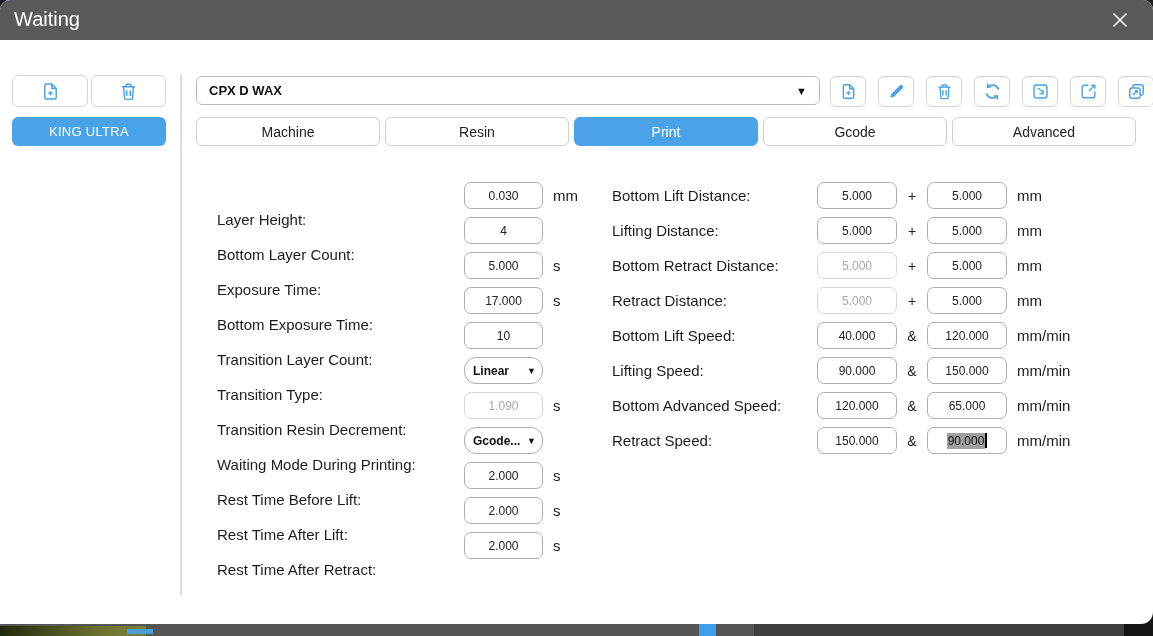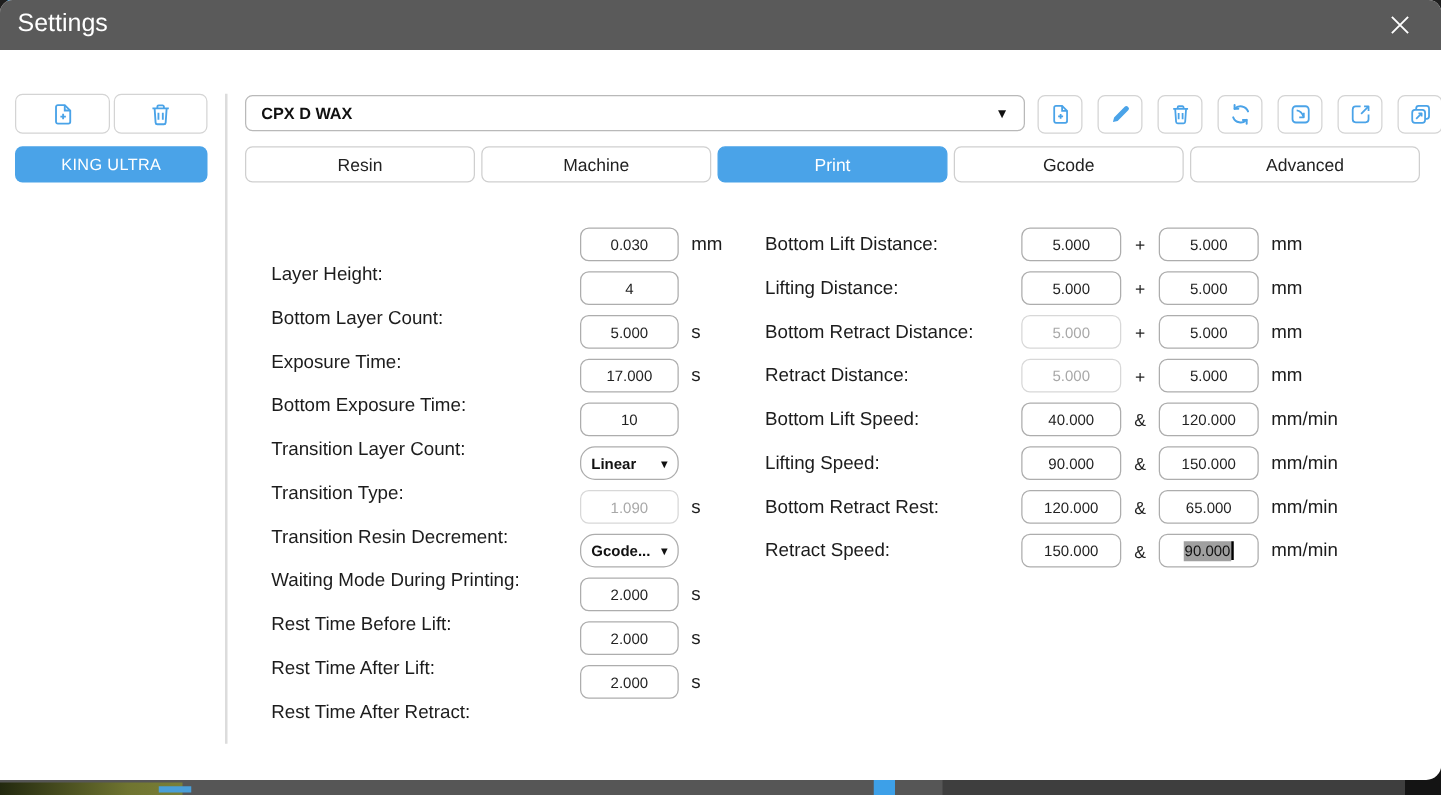--- a/index.html
+++ b/index.html
@@ -82,21 +82,21 @@
   <div class="bd taskbar"></div>
   <div class="bd taskbar-dark"></div>
   <div class="bd taskbar-corner"></div>
   <div class="bd wallpaper"></div>
   <div class="bd task-blue"></div>
   <div class="bd task-blue2"></div>
 
   <div class="dialog">
 
     <div class="titlebar">
-      <div class="title">Settings</div>
+      <div class="title">Waiting</div>
       <div class="close-btn">
         <span>
           <svg width="26" height="26" viewBox="0 0 24 24" fill="none" stroke="#fff" stroke-width="1.4">
             <path d="M6 6 L18 18 M18 6 L6 18"></path>
           </svg>
         </span>
       </div>
     </div>
 
     <div class="side-btn" style="left:12px;top:75px;">
@@ -190,24 +190,24 @@
             <rect x="3.5" y="7.5" width="13" height="13" rx="2.8"></rect>
             <path d="M7.5 16.5 L13 11"></path>
             <path d="M9.8 11 H13 v3.2"></path>
           </svg>
         </span>
       </div>
     </div>
 
     <div class="tabs">
       <div class="tab">
+          <span>Machine</span>
+        </div>
+      <div class="tab">
           <span>Resin</span>
-        </div>
-      <div class="tab">
-          <span>Machine</span>
         </div>
       <div class="tab active">
           <span>Print</span>
         </div>
       <div class="tab">
           <span>Gcode</span>
         </div>
       <div class="tab">
           <span>Advanced</span>
         </div>
@@ -314,21 +314,21 @@
         <span class="unit">mm/min</span>
       </div>
       <div class="frow">
         <span class="flabel">Lifting Speed:</span>
         <input class="inp" value="90.000" style="">
         <span class="sep">&amp;</span>
         <input class="inp" value="150.000" style="">
         <span class="unit">mm/min</span>
       </div>
       <div class="frow">
-        <span class="flabel">Bottom Retract Rest:</span>
+        <span class="flabel">Bottom Advanced Speed:</span>
         <input class="inp" value="120.000" style="">
         <span class="sep">&amp;</span>
         <input class="inp" value="65.000" style="">
         <span class="unit">mm/min</span>
       </div>
       <div class="frow">
         <span class="flabel">Retract Speed:</span>
         <input class="inp" value="150.000" style="">
         <span class="sep">&amp;</span>
         <div class="valbox">

